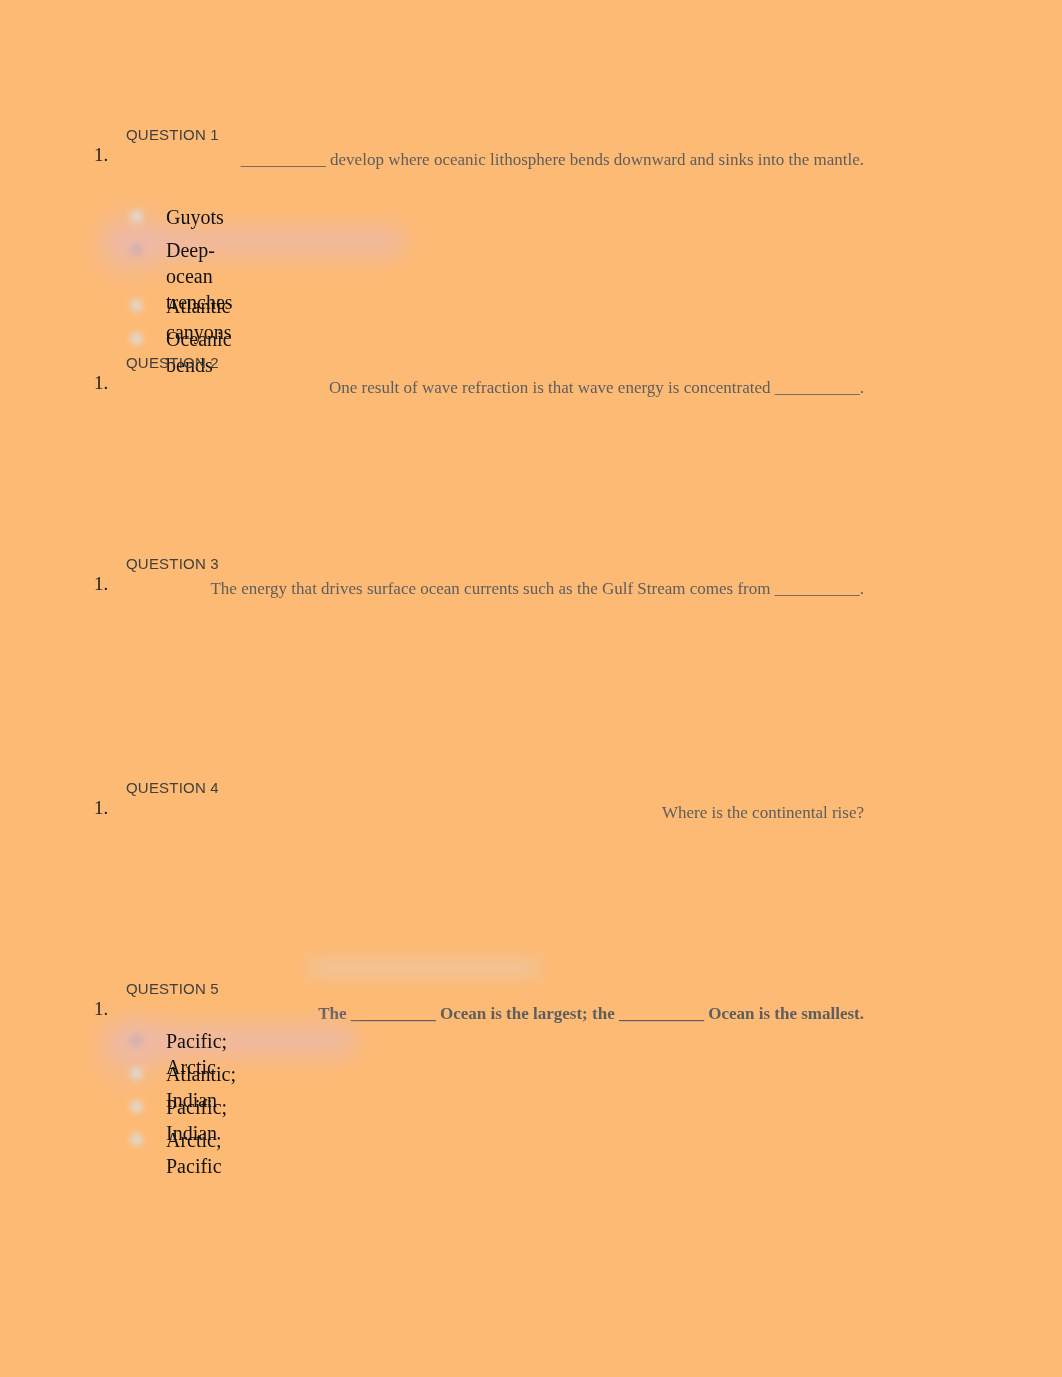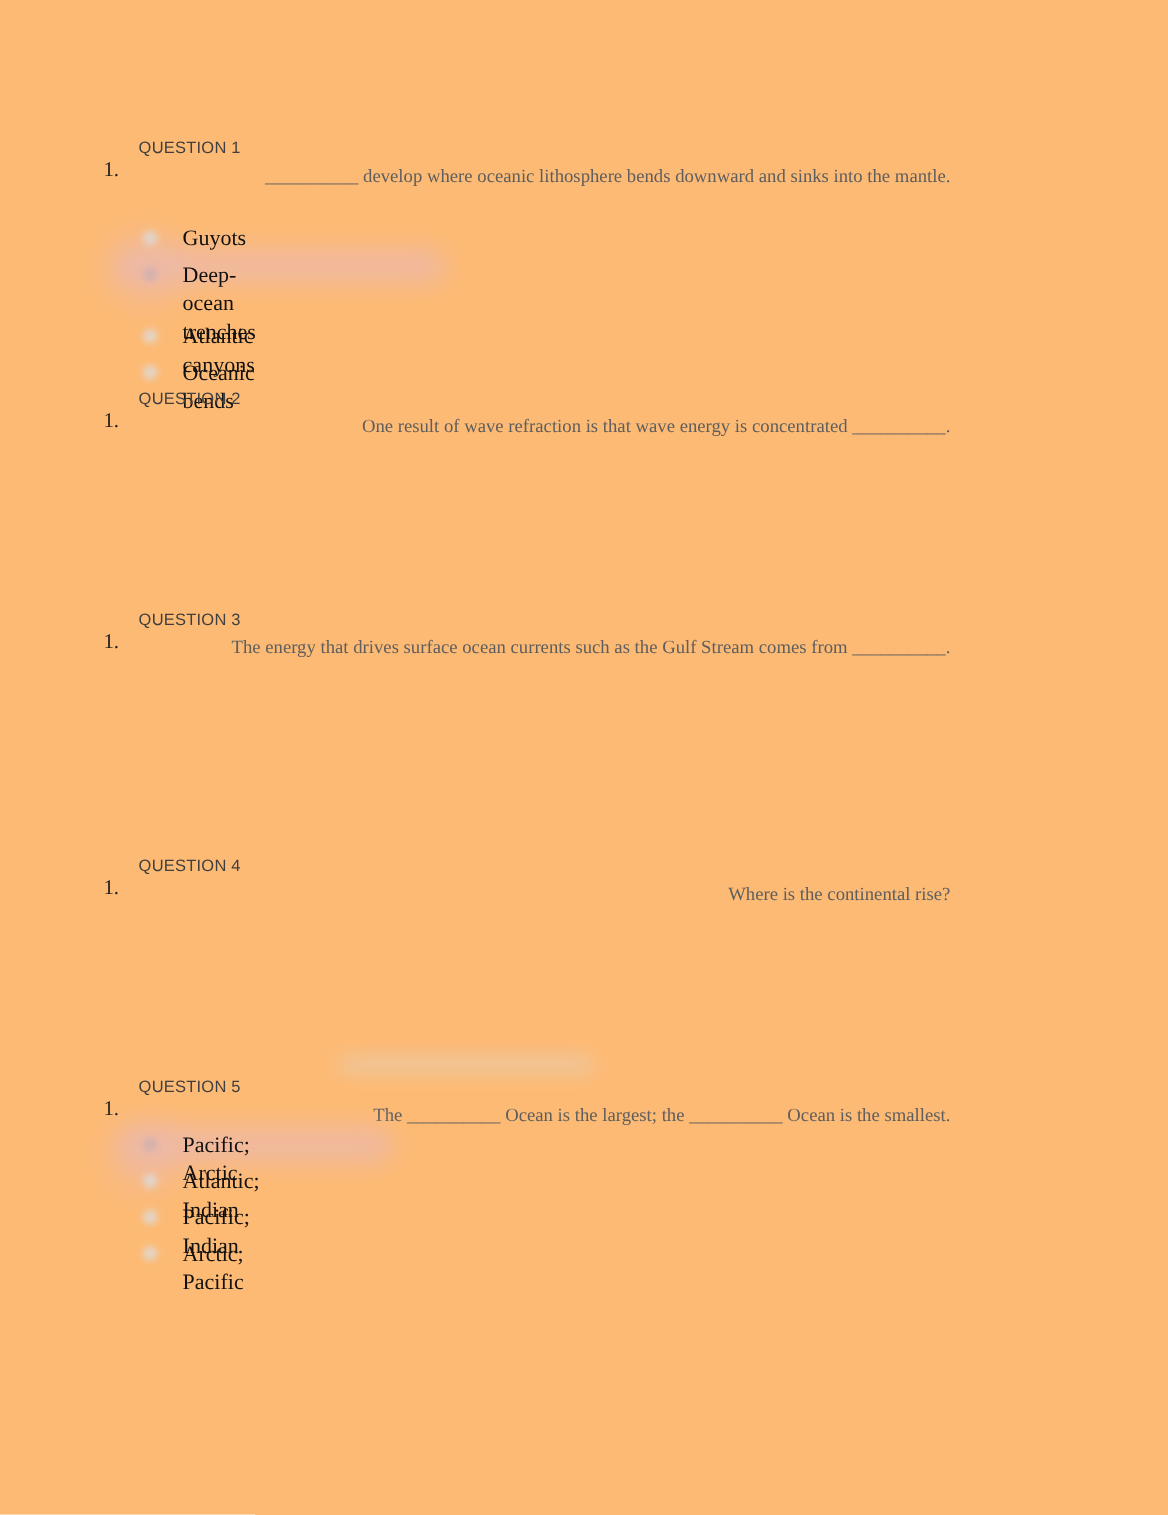--- a/index.html
+++ b/index.html
@@ -61,21 +61,21 @@
     position: absolute;
     left: 126px;
     top: 3px;
     width: 738px;
     font-size: 17px;
     line-height: 25px;
     color: #5e5e5e;
     text-indent: 58px;
     text-align: right;
   }
-  .qtext.noindent { text-indent: 0; }
+  .qtext.noindent { text-indent: 0; font-weight: bold; }
 
   
   .options {
     position: absolute;
     left: 0;
     top: 0;
   }
   .option {
     position: relative;
     height: 33px;

